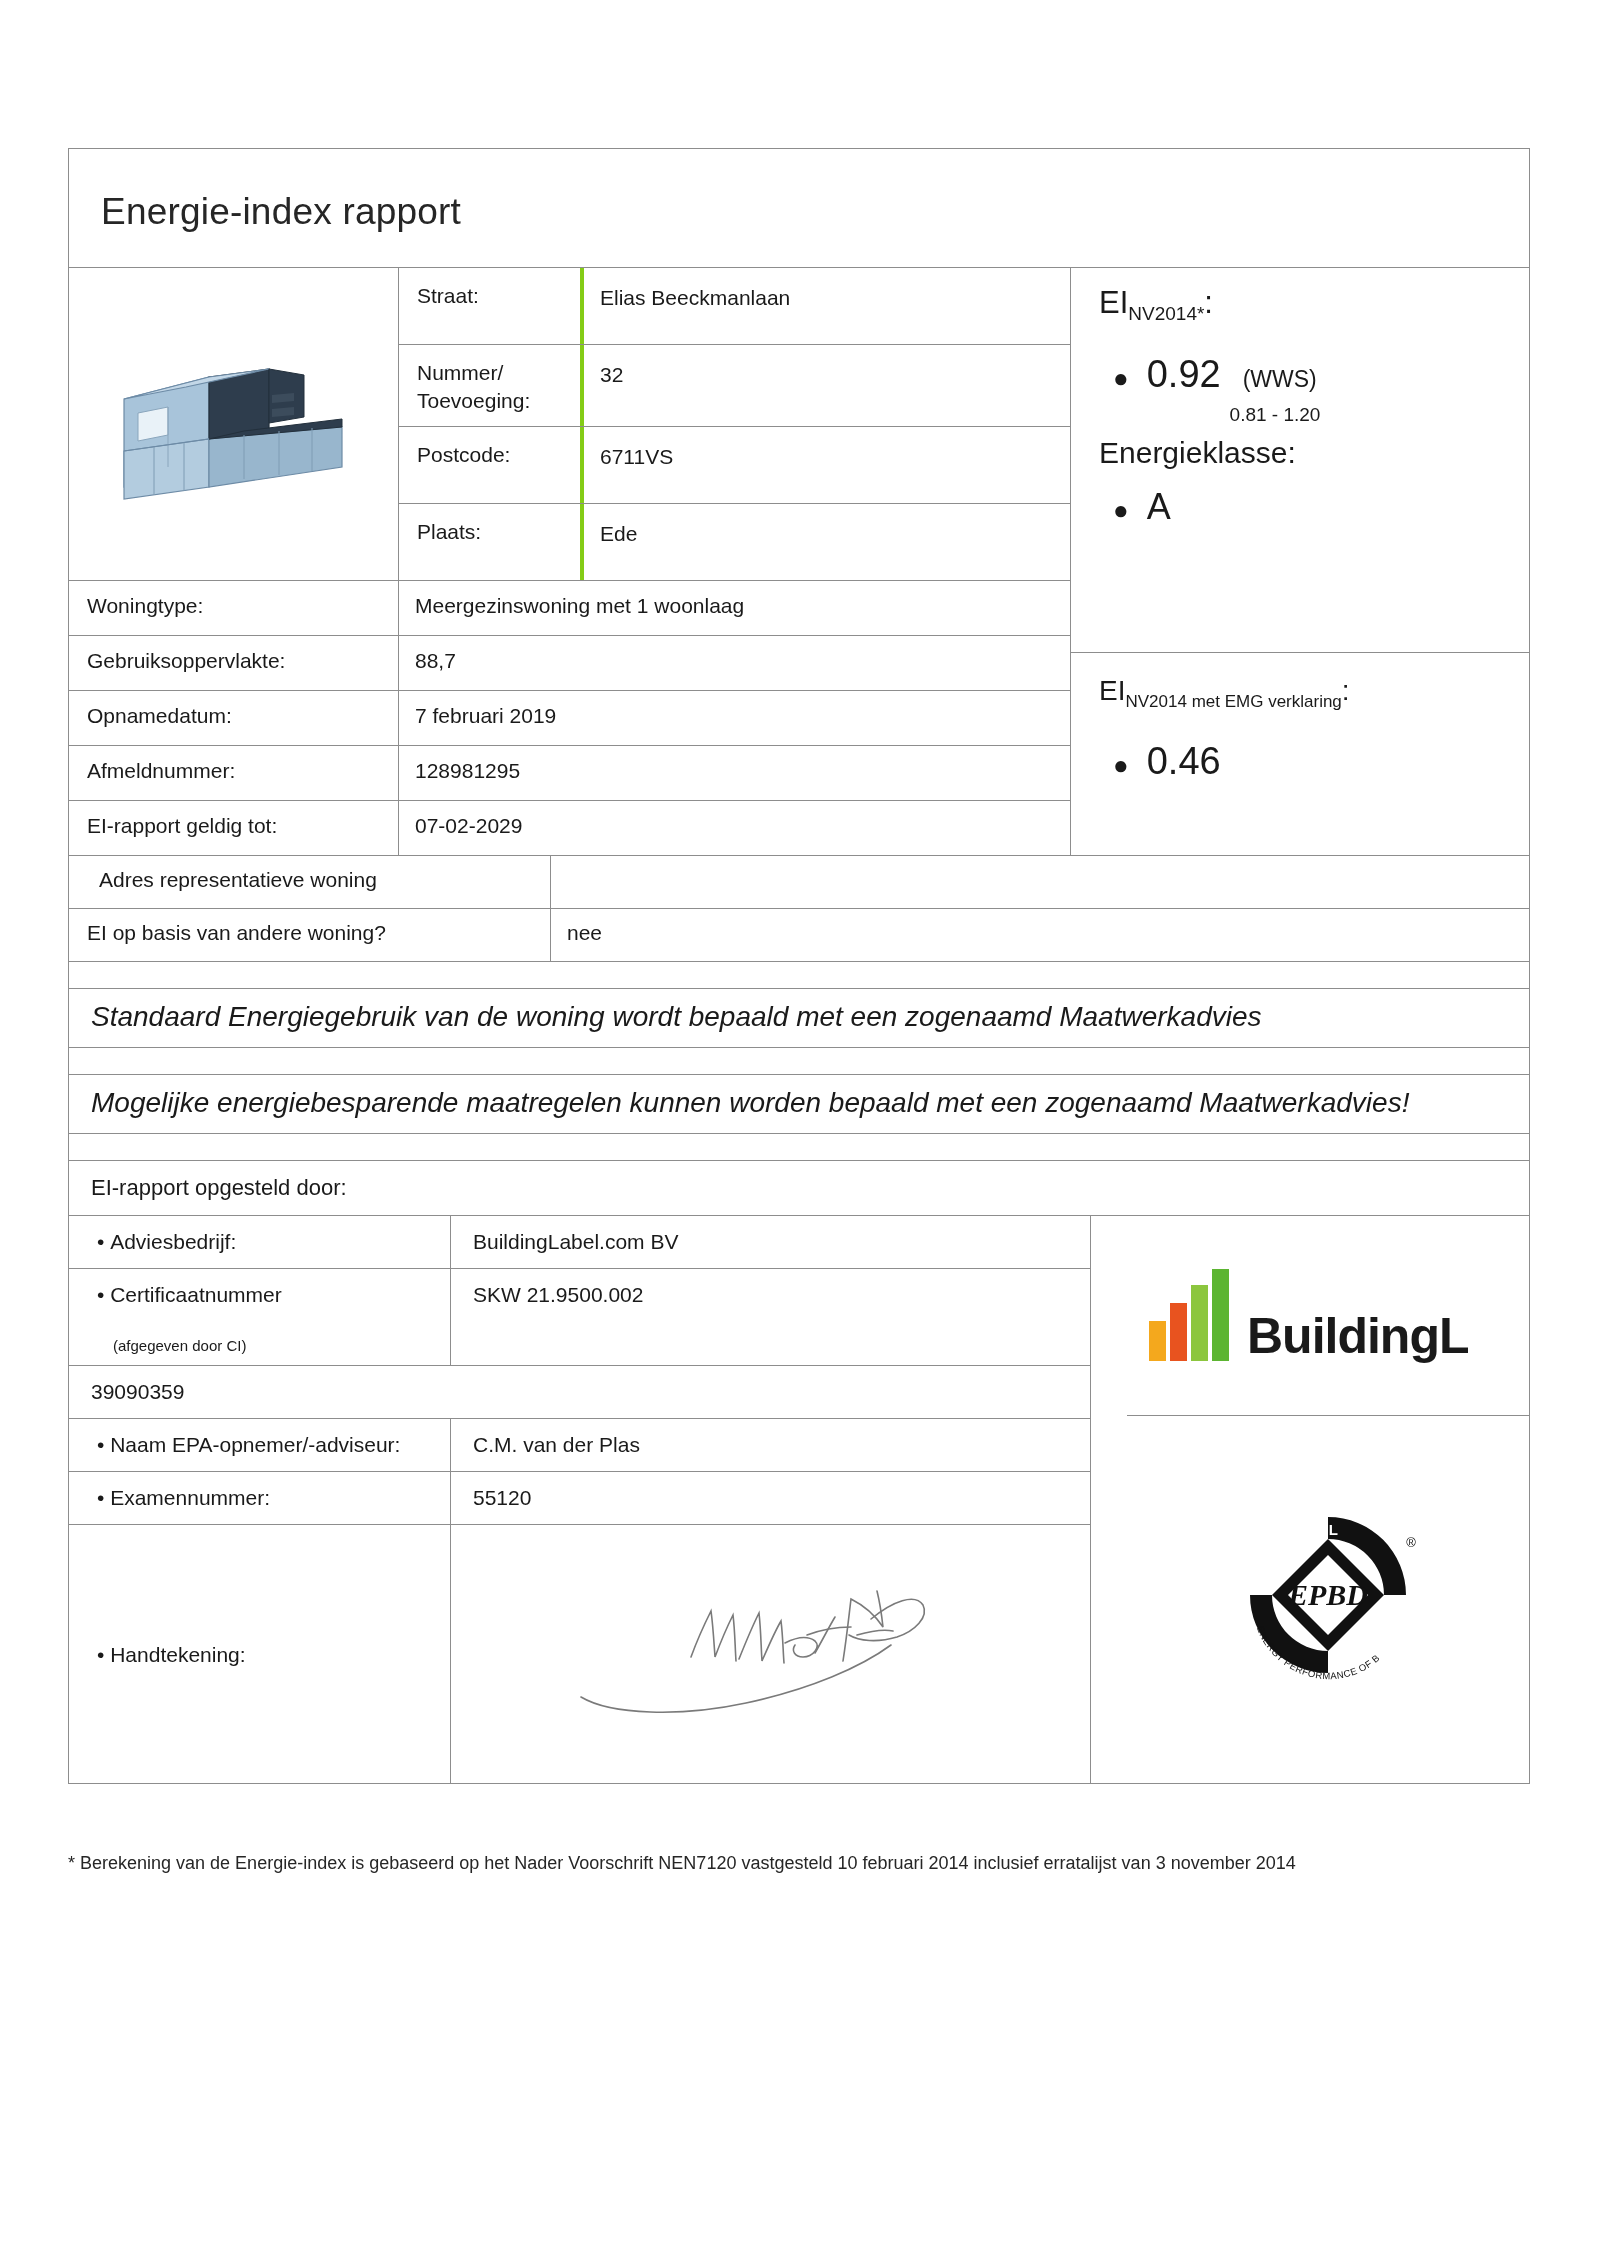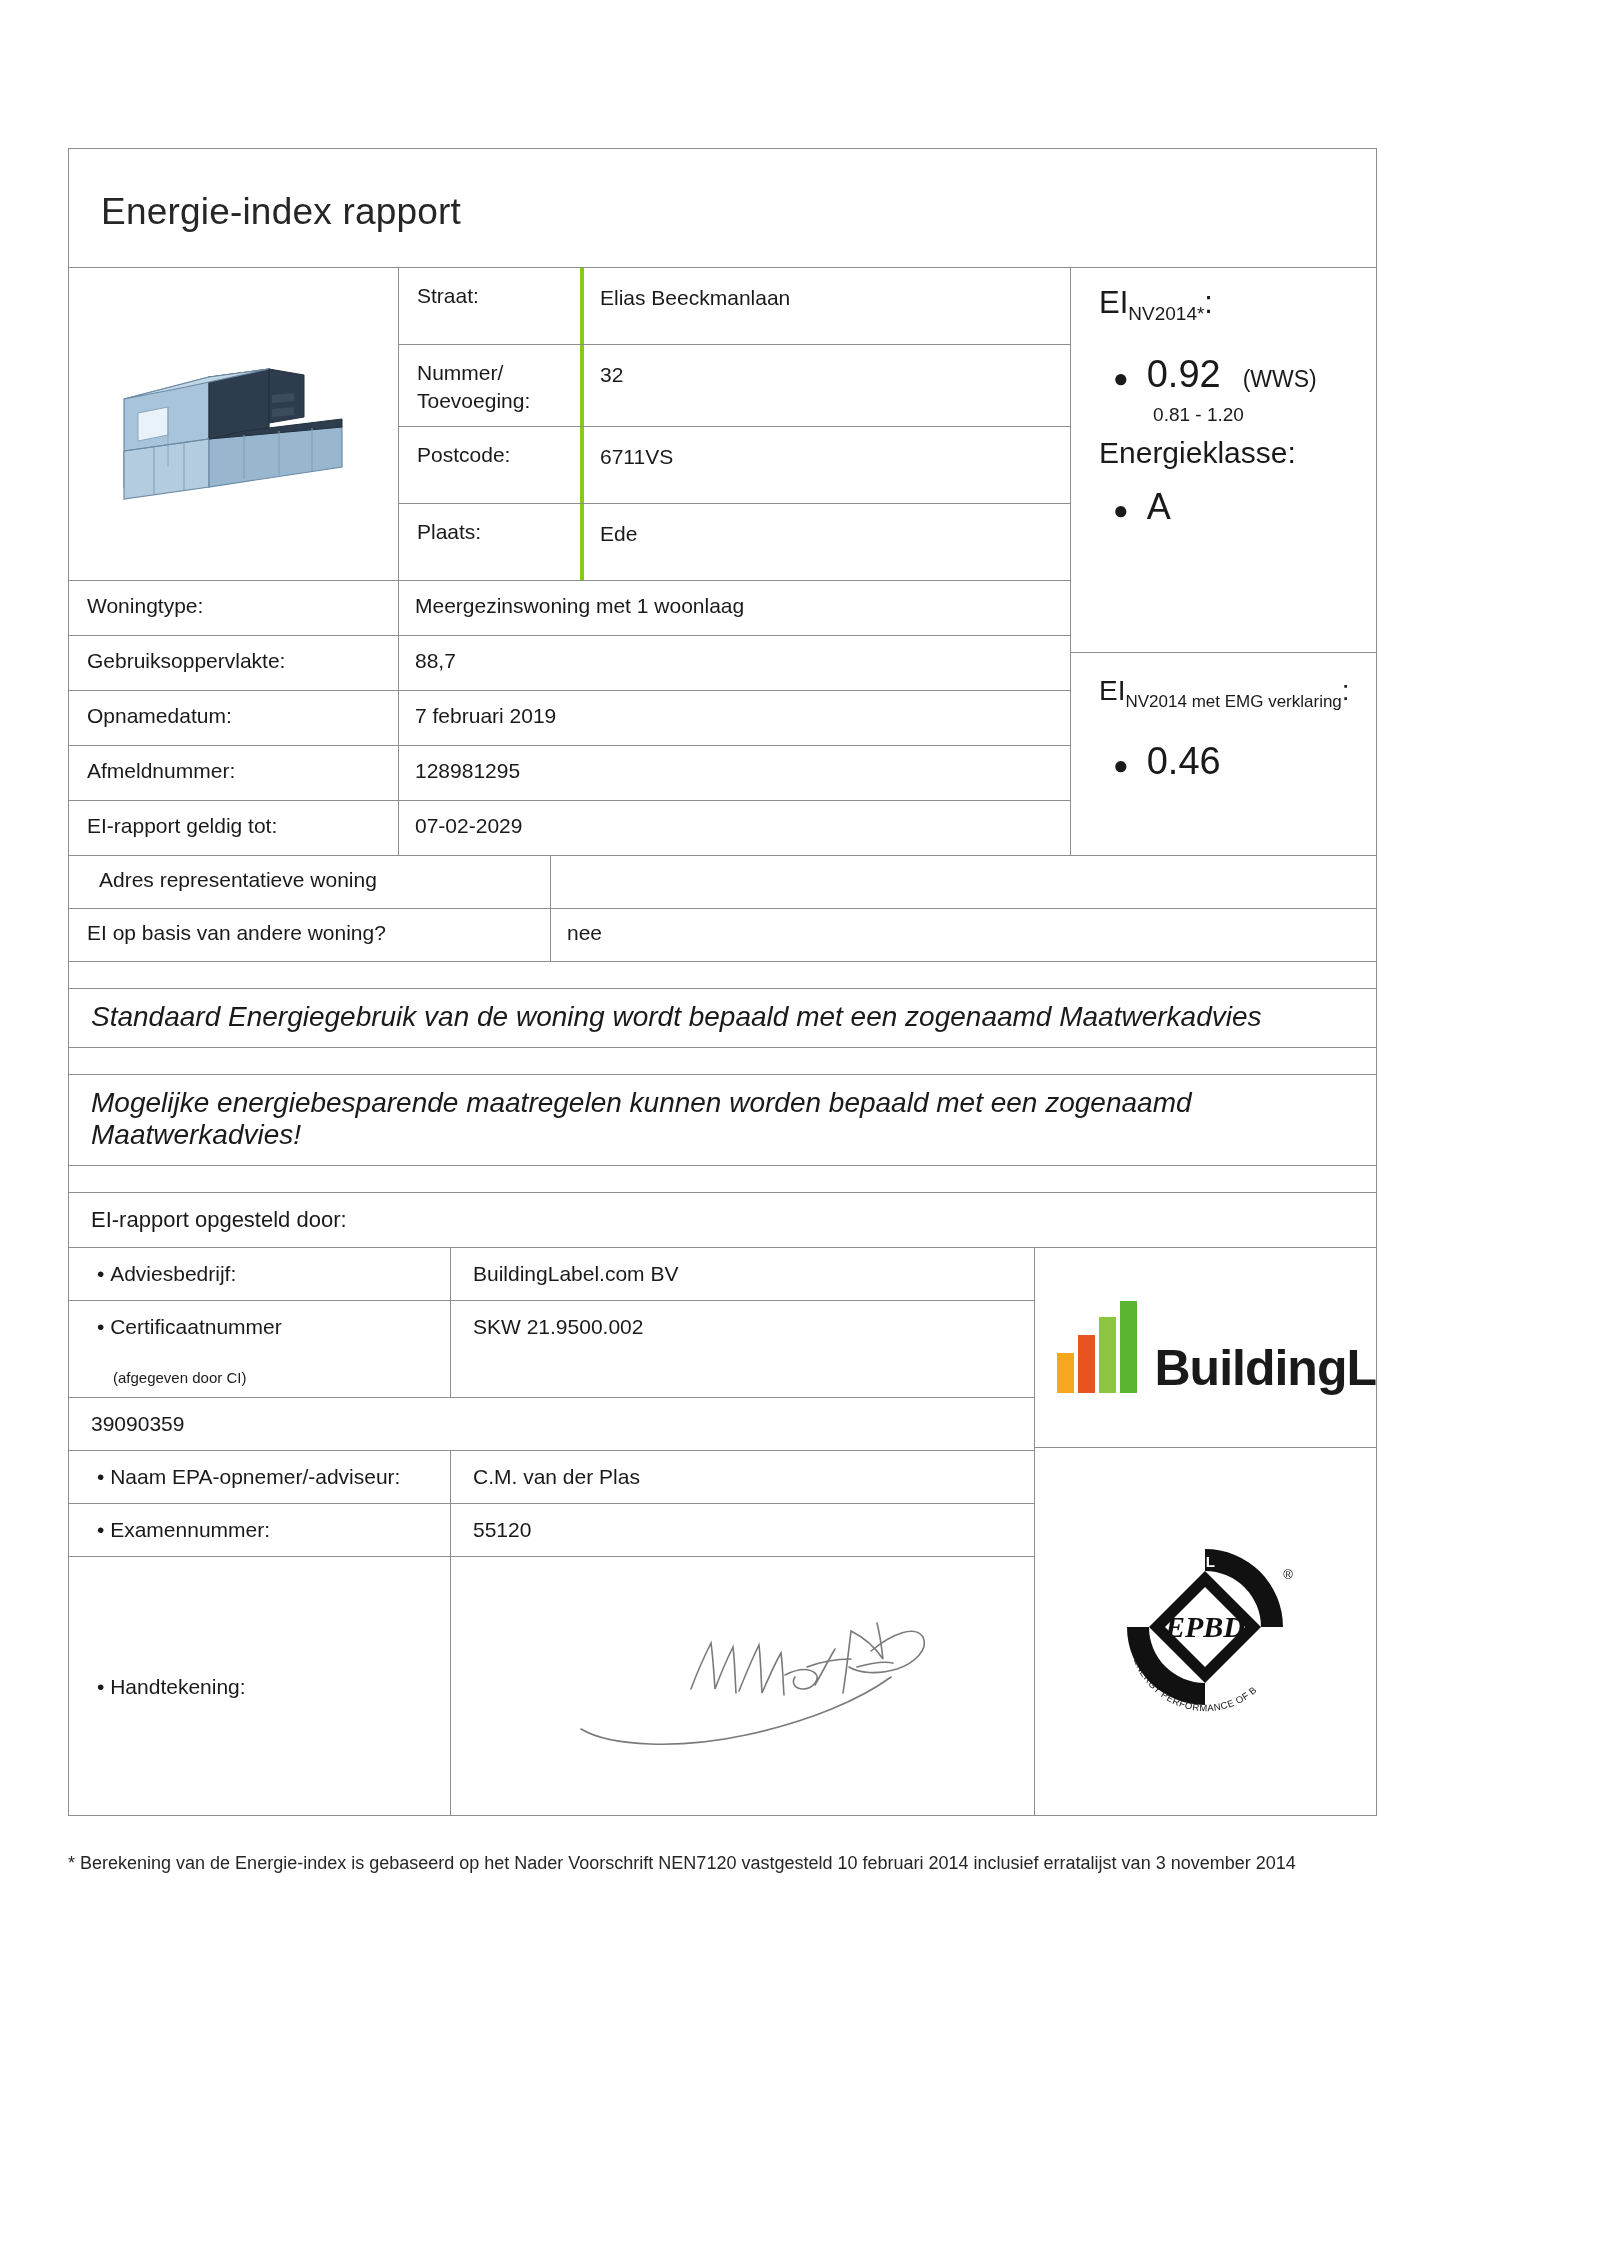--- a/index.html
+++ b/index.html
@@ -18,21 +18,21 @@
     position: absolute;
     left: 0; top: 0;
     width: 1600px;
     height: 2260px;
     background: #ffffff;
   }
   .report {
     position: absolute;
     left: 68px;
     top: 148px;
-    width: 1309px;
+    width: 1462px;
     border: 1px solid #8d8d8d;
     box-sizing: border-box;
     background: #fff;
   }
   .title-bar {
     padding: 42px 0 34px 32px;
     border-bottom: 1px solid #8d8d8d;
   }
   .title-bar .title {
     font-size: 37px;
@@ -212,20 +212,21 @@
   }
 
   
   .opsteller-title {
     padding: 14px 0 14px 22px;
     border-bottom: 1px solid #8d8d8d;
     font-size: 22px;
   }
   .opsteller {
     display: flex;
+    gap: 36px;
   }
   .opsteller-left {
     width: 1022px;
     box-sizing: border-box;
     border-right: 1px solid #8d8d8d;
   }
   .opsteller-right {
     flex: 1;
     box-sizing: border-box;
     display: flex;

